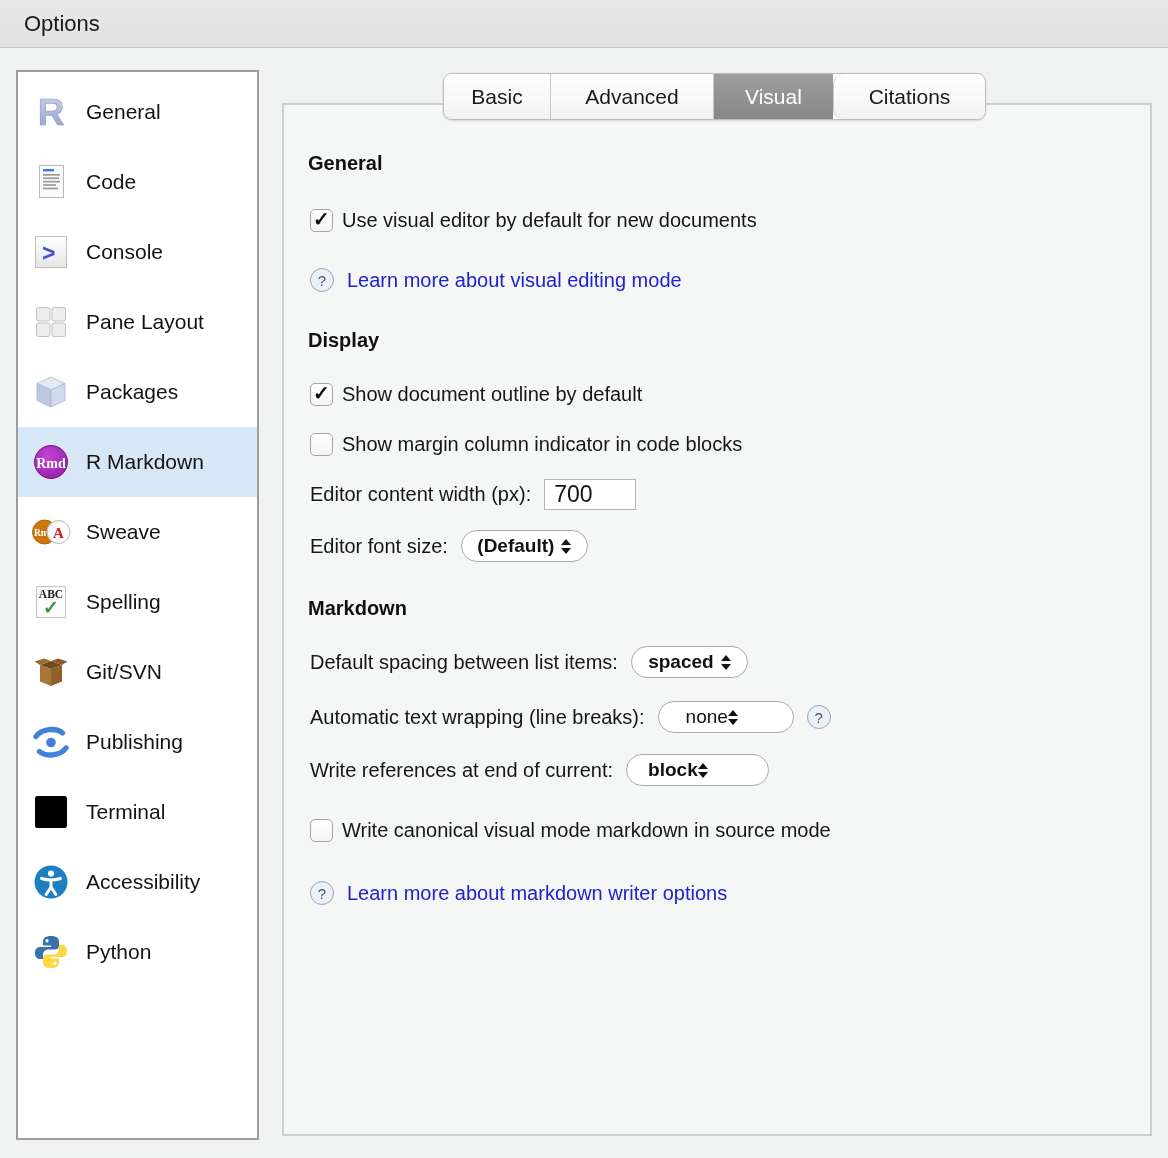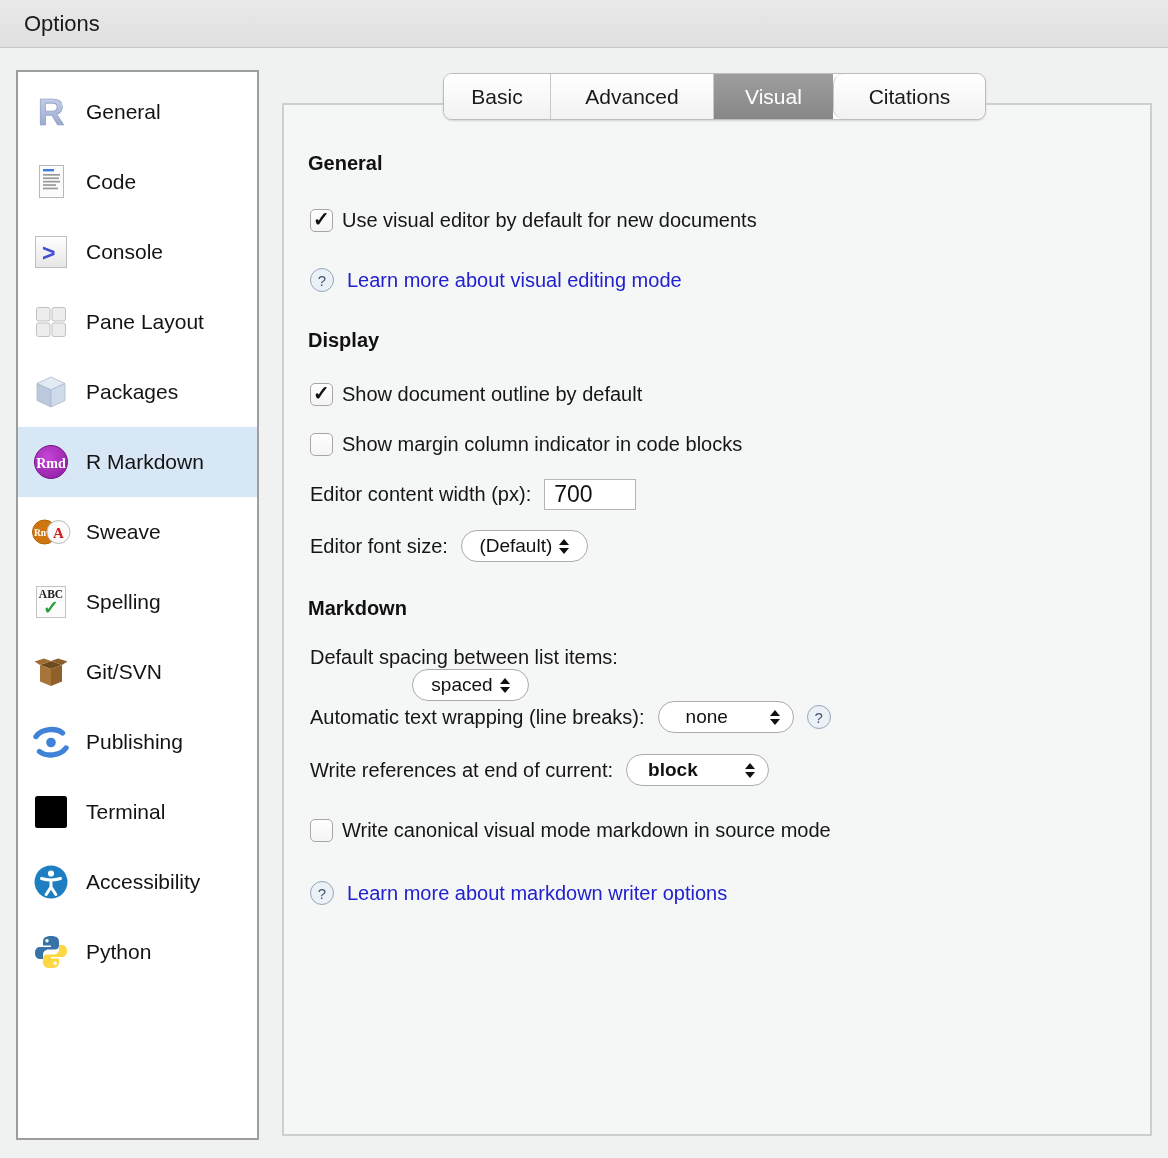--- a/index.html
+++ b/index.html
@@ -78,22 +78,22 @@
     width:92px;height:31px;border:1px solid #b5b5b5;background:#fff;
     font-family:"Liberation Sans",sans-serif;font-size:23px;color:#111;
     padding:0 0 0 9px;box-sizing:border-box;margin-left:13px;outline:none;
   }
   
   .pill{
     height:32px;border:1.5px solid #ababab;border-radius:16px;background:#fff;
     display:flex;align-items:center;box-sizing:border-box;
     font-size:19px;color:#111;cursor:default;
   }
-  .pill.center{justify-content:center;gap:7px;}
-  .pill.spread{justify-content:space-between;padding:0 13px;}
+  .pill.center{justify-content:center;gap:7px;font-weight:bold;}
+  .pill.spread{padding:0 13px;}
   .arrows{display:flex;flex-direction:column;gap:3px;}
   .arrows .up{width:0;height:0;border-left:5px solid transparent;border-right:5px solid transparent;border-bottom:6px solid #111;}
   .arrows .dn{width:0;height:0;border-left:5px solid transparent;border-right:5px solid transparent;border-top:6px solid #111;}
   .ml13{margin-left:13px;}
 </style>
 </head>
 <body>
 
 <div class="titlebar">
   <span class="title">Options</span>
@@ -320,21 +320,21 @@
           <span class="up"></span>
           <span class="dn"></span>
         </span>
     </div>
   </div>
 
   <div class="row" style="left:24px;top:492px;">
     <span class="heading">Markdown</span>
   </div>
 
-  <div class="row" style="left:26px;top:541px;flex-direction:column;">
+  <div class="row" style="left:26px;top:541px;">
     <span class="lbl">Default spacing between list items:</span>
     <div class="pill center ml13" style="width:117px;">
       <span>spaced</span>
       <span class="arrows">
           <span class="up"></span>
           <span class="dn"></span>
         </span>
     </div>
   </div>
 

